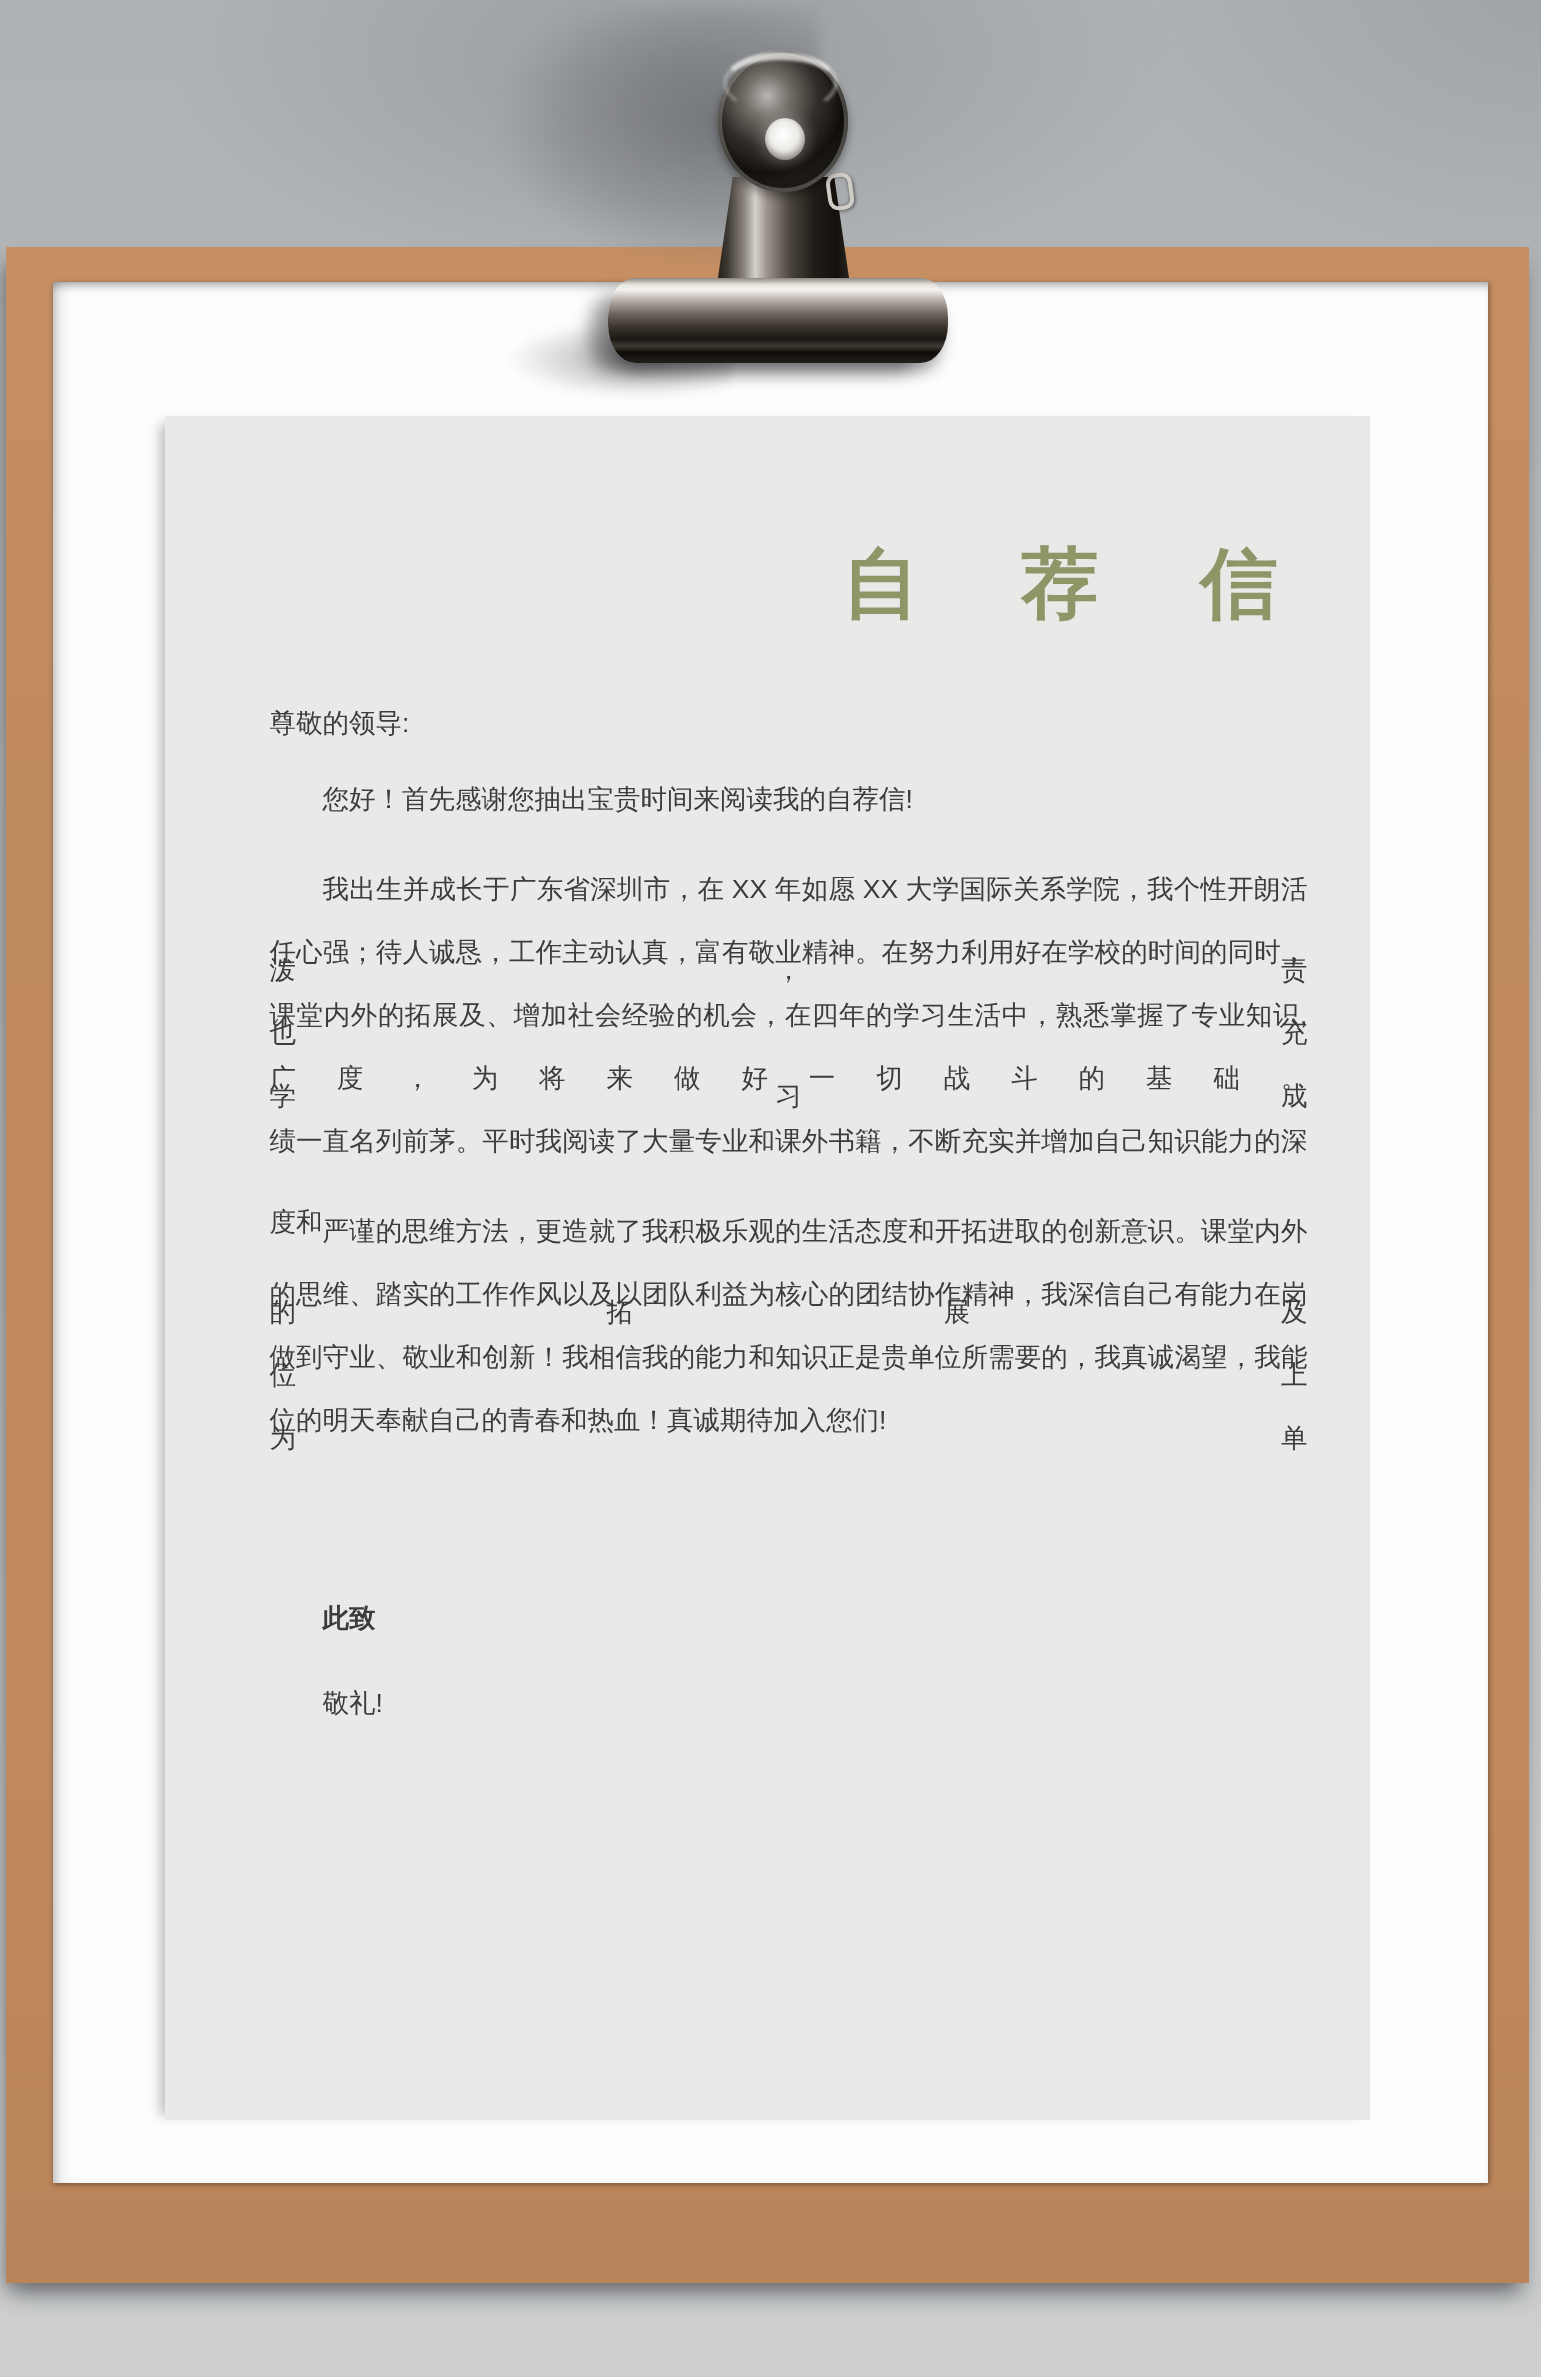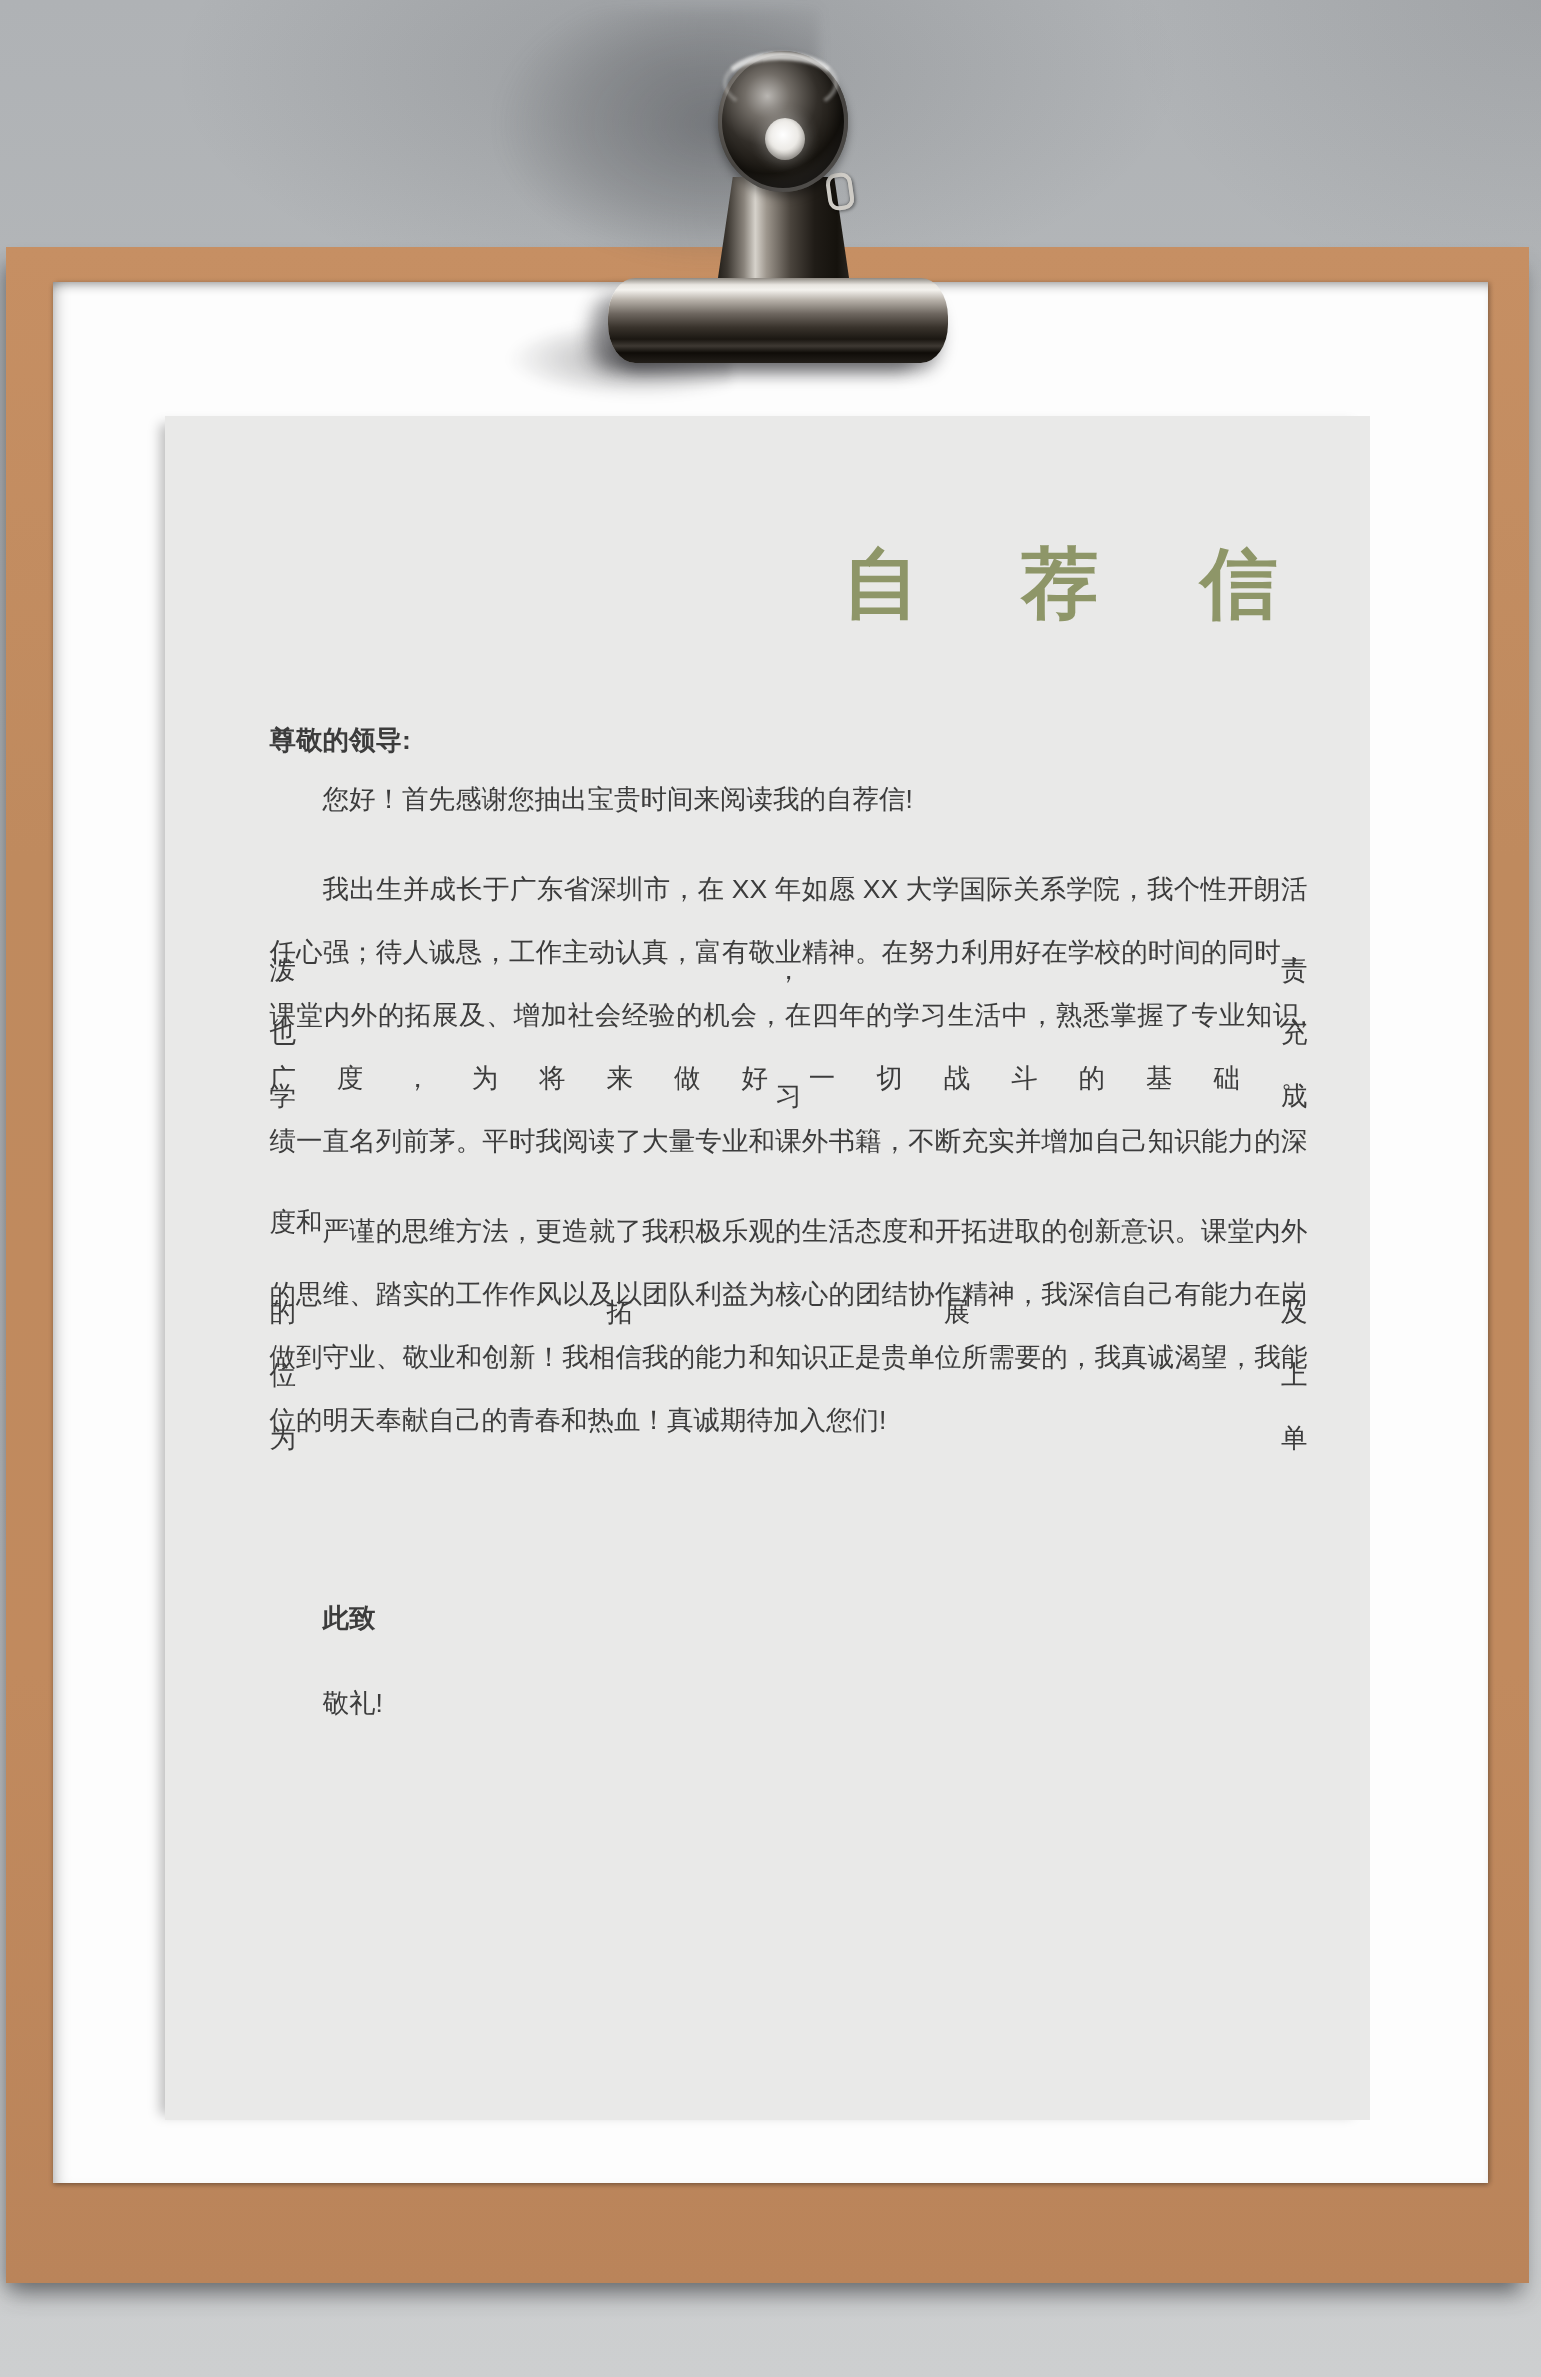--- a/index.html
+++ b/index.html
@@ -40,21 +40,21 @@
     color:var(--body-text,#3c3c3c);
     font-size:26.5px;
   }
   .panel .blk{position:absolute;line-height:63px;white-space:pre-wrap;}
   .title{
     position:absolute;top:75px;left:677px;
     font-size:77px;line-height:80px;font-weight:bold;
     letter-spacing:102px;white-space:nowrap;
     color:var(--title-green,#8e9668);
   }
-  .salutation{top:293px;left:104px;font-weight:bold;}
+  .salutation{top:276px;left:104px;}
   .greeting{top:352px;left:104px;width:1038px;text-indent:2em;}
   .para{position:absolute;left:104px;width:1038px;}
   .para1{top:433px;}
   .para2{top:775px;}
   .para .line{
     line-height:81px;height:63px;
     text-align:justify;text-align-last:justify;
   }
   .para .line:first-child{text-indent:2em;}
   .para .line:last-child{text-align-last:left;}

